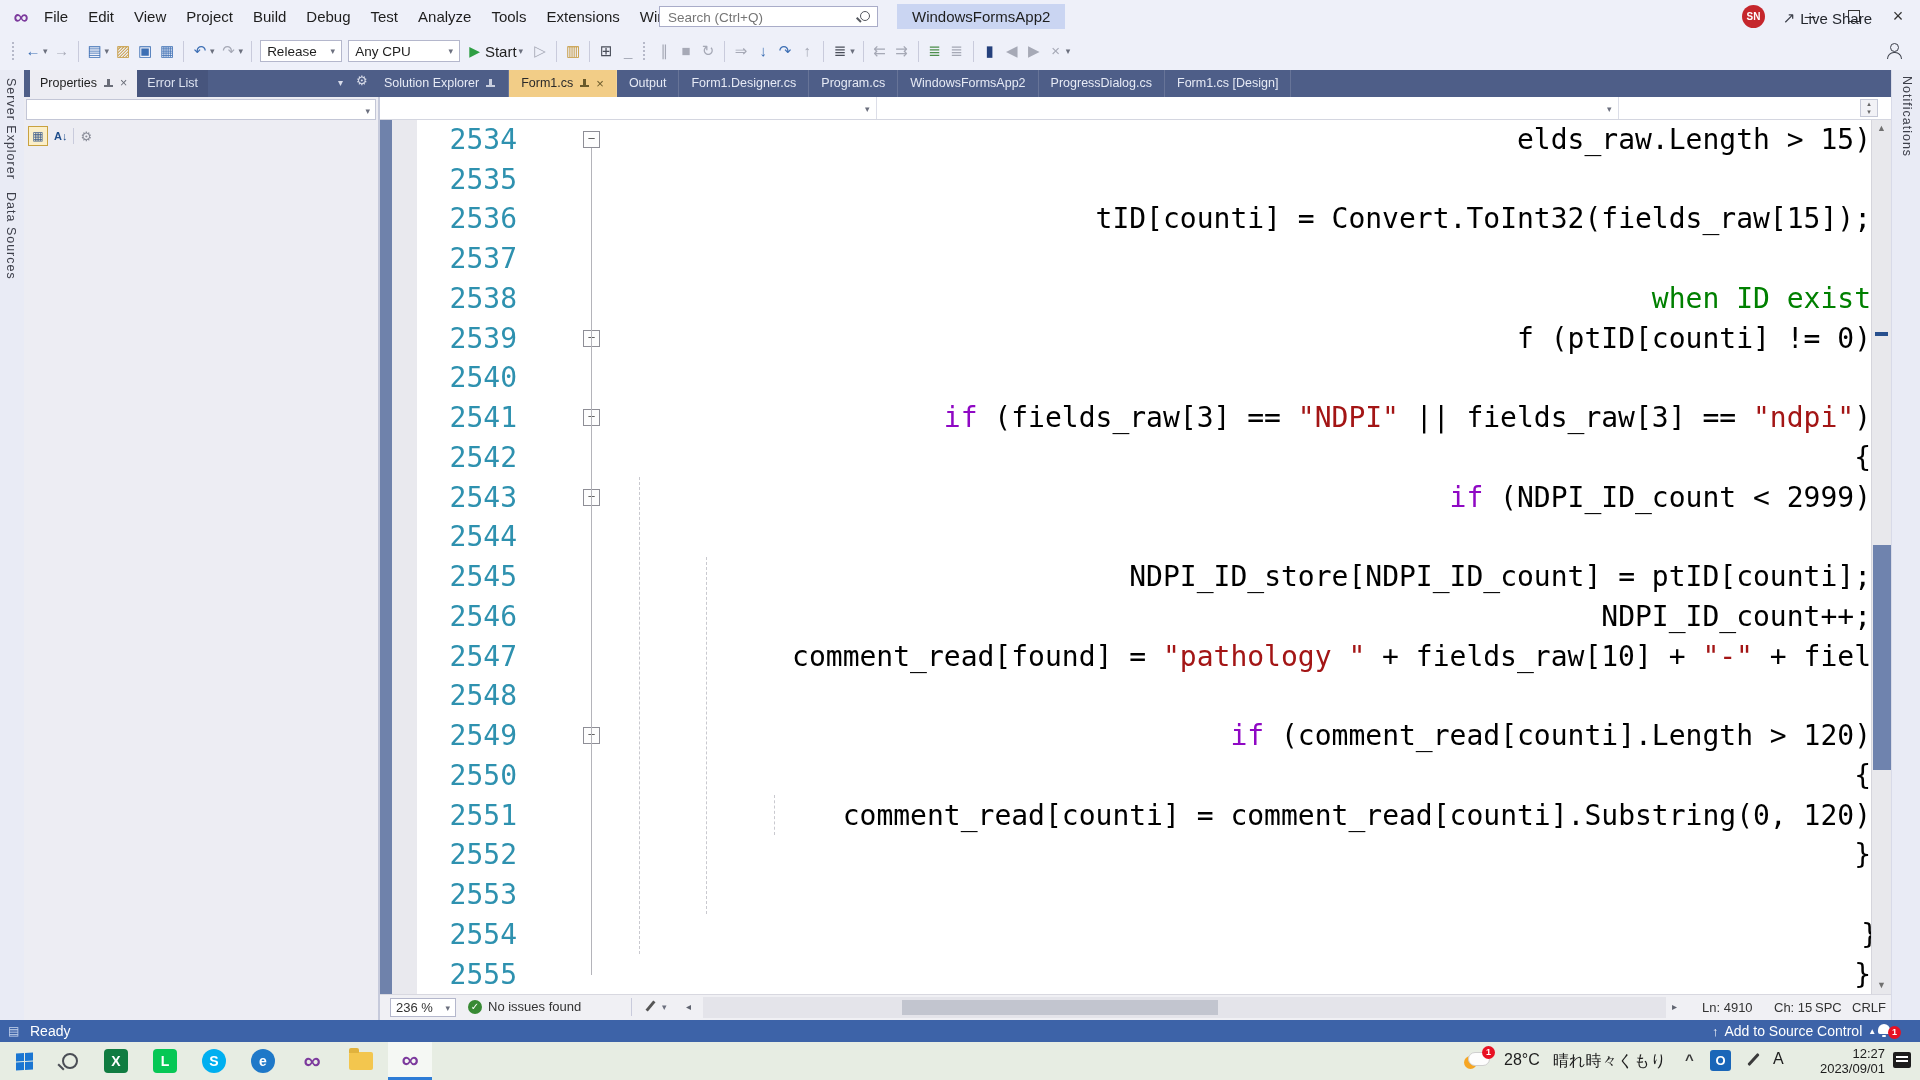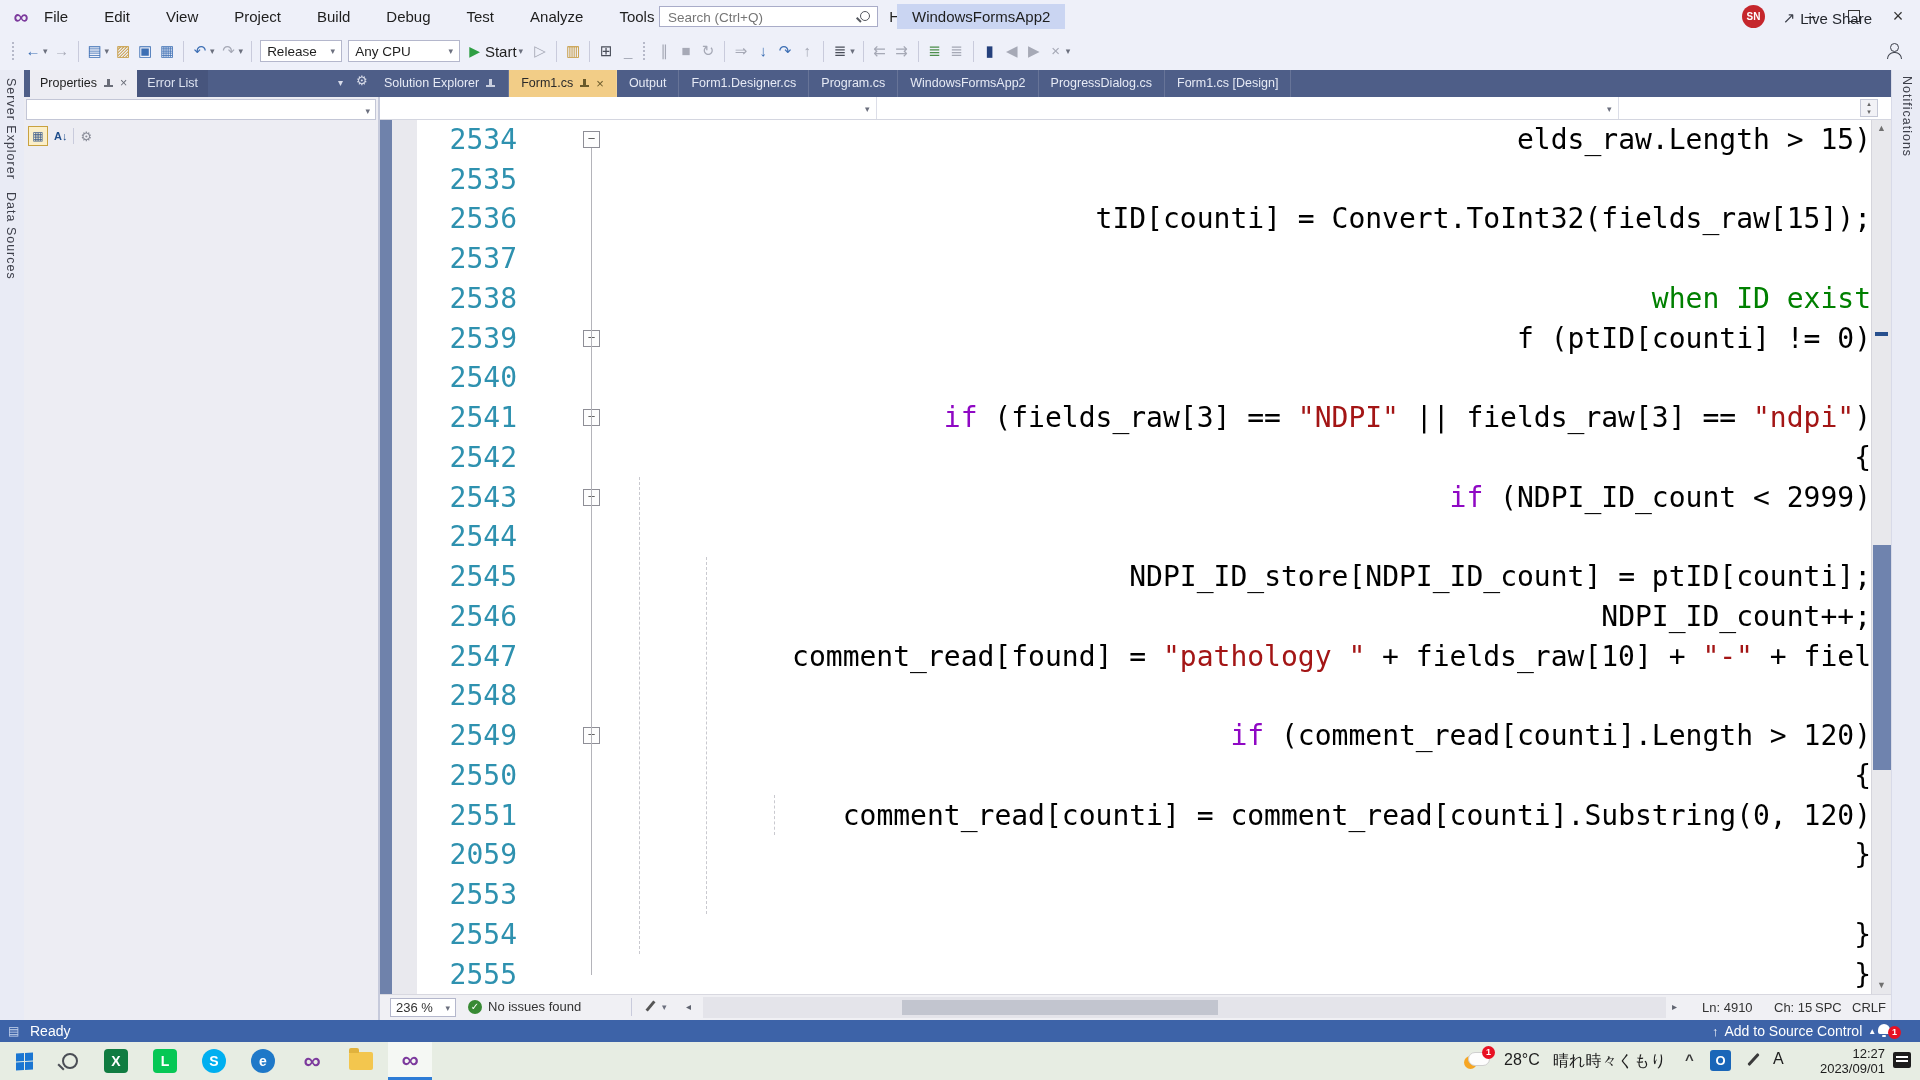--- a/index.html
+++ b/index.html
@@ -2,21 +2,21 @@
 <html><head>
 <meta charset="utf-8">
 <style>
   html,body{margin:0;padding:0;background:#EEF0F9;}
   #app{position:relative;width:1920px;height:1080px;overflow:hidden;
        font-family:"Liberation Sans",sans-serif;color:#1E1E1E;background:#EEF0F9;}
 
   
   #titlebar{position:absolute;left:0;top:0;width:1920px;height:33px;display:flex;align-items:center;background:#EEF0F9;}
   #vs-logo{width:26px;margin-left:8px;text-align:center;color:#7C3A9D;font-size:21px;font-style:italic;font-weight:bold;line-height:33px;}
-  #menubar{display:flex;height:33px;gap:16px;}
+  #menubar{display:flex;height:33px;}
   .menu-item{padding:0 10px;font-size:15px;line-height:33px;color:#1E1E1E;cursor:default;}
   #search-box{position:absolute;left:659px;top:6px;width:219px;height:21px;background:#fff;border:1px solid #A9ACC8;box-sizing:border-box;}
   #search-box input{position:absolute;left:6px;top:1px;width:185px;height:17px;border:none;outline:none;font-family:"Liberation Sans",sans-serif;font-size:13.5px;color:#70707A;background:transparent;}
   .mag{position:absolute;right:7px;top:4px;width:8px;height:8px;border:1.5px solid #55585F;border-radius:50%;}
   .mag::after{content:"";position:absolute;left:-5px;top:7px;width:6px;height:1.5px;background:#55585F;transform:rotate(45deg);}
   #title-chip{position:absolute;left:897px;top:4px;height:25px;line-height:25px;padding:0 15px;background:#CAD5F2;font-size:15px;}
   #avatar{position:absolute;left:1742px;top:5px;width:23px;height:23px;border-radius:50%;background:#C5262C;color:#fff;font-size:10px;font-weight:bold;text-align:center;line-height:23px;}
   .win-btn{position:absolute;top:0;width:44px;height:33px;text-align:center;line-height:33px;font-size:15px;color:#333;}
   #btn-max span{display:inline-block;width:10px;height:10px;border:1px solid #333;}
 
@@ -483,32 +483,32 @@
             <span class="code" style="margin-left: 168.6px;"><span class="tk-p">{</span></span>
           </div>
         </div>
         <div class="code-line" style="top:675.58px;">
           <div class="ln">2551</div>
           <div class="clip">
             <span class="code" style="margin-left: 95px;"><span class="tk-p">comment_read[counti] = comment_read[counti].Substring(0, 120)</span></span>
           </div>
         </div>
         <div class="code-line" style="top:715.32px;">
-          <div class="ln">2059</div>
+          <div class="ln">2552</div>
           <div class="clip">
             <span class="code" style="margin-left: 168.6px;"><span class="tk-p">}</span></span>
           </div>
         </div>
         <div class="code-line" style="top:755.0600000000001px;">
           <div class="ln">2553</div>
           <div class="clip">
             <span class="code" style="margin-left: 168.6px;"></span>
           </div>
         </div>
-        <div class="code-line" style="top:794.8000000000001px;">
+        <div class="code-line" style="top:794.8000000000001px;padding-left:7px;">
           <div class="ln">2554</div>
           <div class="clip">
             <span class="code" style="margin-left: 101.16px;"><span class="tk-p">}</span></span>
           </div>
         </div>
         <div class="code-line" style="top:834.5400000000001px;">
           <div class="ln">2555</div>
           <div class="clip">
             <span class="code" style="margin-left: 33.72px;"><span class="tk-p">}</span></span>
           </div>

